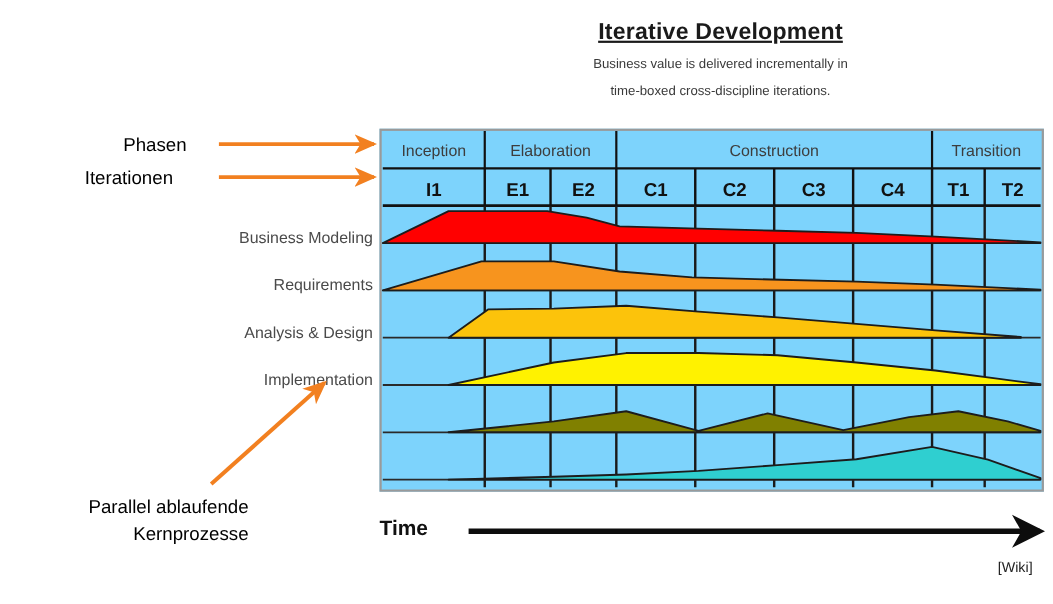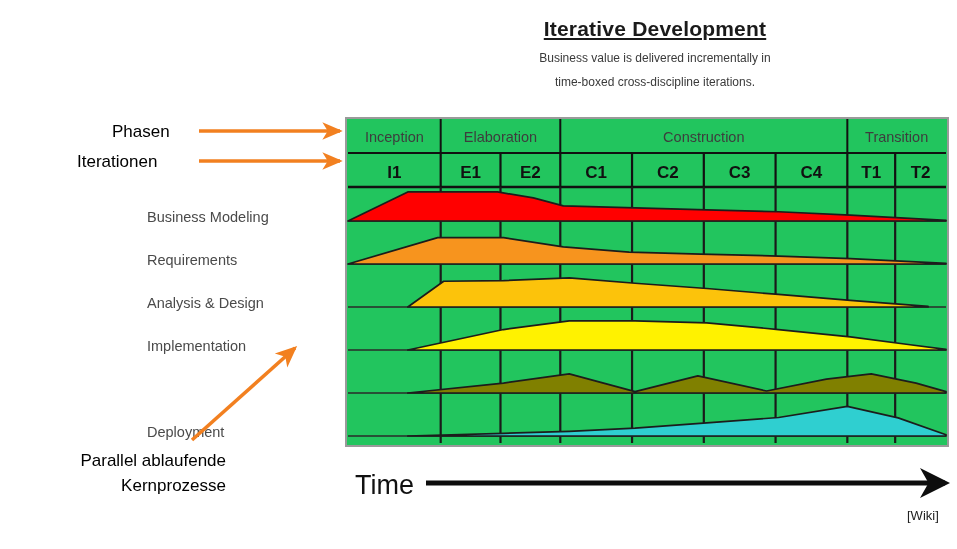--- a/index.html
+++ b/index.html
@@ -25,52 +25,53 @@
   #title-sub{
     font-size:12px; color:#3a3a3a; line-height:24px;
   }
   #title-sub div{white-space:nowrap;}
 
   
   #chart-frame{
     position:absolute; left:318px; top:117px;
     width:604px; height:330px;
     border:2px solid #9a9a9a;
-    background:#22c55e;
+    background:#7dd3fc;
     box-sizing:border-box;
   }
   #chart-svg{position:absolute;left:0;top:0;}
 
   
   #discipline-labels{
     position:absolute; left:120px; top:185px;
     width:192px; height:250px;
   }
   .disc-label{
     position:absolute; right:0; width:192px;
+    text-align:right;
     font-size:14.5px; color:#4a4a4a;
     white-space:nowrap;
   }
 
   
   .anno-text{
     position:absolute;
     font-size:17px; color:#000;
     white-space:nowrap;
   }
   #anno-phasen{left:85px; top:122px;}
   #anno-iterationen{left:50px; top:152px;text-align:right;}
   #anno-parallel{left:4px; top:448px; font-size:17px; line-height:25px; text-align:right; width:195px;}
 
   #anno-svg{position:absolute;left:0;top:0;width:957px;height:549px;pointer-events:none;}
 
   
   #time-label{
-    position:absolute; left:328px; top:470px;
-    font-size:27px; font-weight:normal; color:#111;
+    position:absolute; left:318px; top:470px;
+    font-size:19px; font-weight:bold; color:#111;
   }
   #wiki-credit{
     position:absolute; left:880px; top:508px;
     font-size:13px; color:#222;
   }
 </style>
 </head>
 <body>
 
 <div class="stage">
@@ -81,21 +82,20 @@
       <div>Business value is delivered incrementally in</div>
       <div>time-boxed cross-discipline iterations.</div>
     </div>
   </div>
 
   <div id="discipline-labels">
       <div class="disc-label" style="top: 24px;">Business Modeling</div>
       <div class="disc-label" style="top: 67px;">Requirements</div>
       <div class="disc-label" style="top: 110px;">Analysis &amp; Design</div>
       <div class="disc-label" style="top: 153px;">Implementation</div>
-      <div class="disc-label" style="top: 239px;">Deployment</div>
     </div>
 
   <div id="chart-frame">
     <svg id="chart-svg" width="600" height="326" viewBox="0 0 600 326">
         <line x1="1" y1="34" x2="599" y2="34" stroke="#111" stroke-width="2"></line>
         <line x1="1" y1="68" x2="599" y2="68" stroke="#111" stroke-width="2.5"></line>
         <text x="47.345" y="23" text-anchor="middle" font-family="&quot;Liberation Sans&quot;, sans-serif" font-size="14.5" fill="#3d3d3d">Inception</text>
         <line x1="93.69" y1="0" x2="93.69" y2="34" stroke="#111" stroke-width="2"></line>
         <text x="153.49" y="23" text-anchor="middle" font-family="&quot;Liberation Sans&quot;, sans-serif" font-size="14.5" fill="#3d3d3d">Elaboration</text>
         <line x1="213.29" y1="0" x2="213.29" y2="34" stroke="#111" stroke-width="2"></line>

